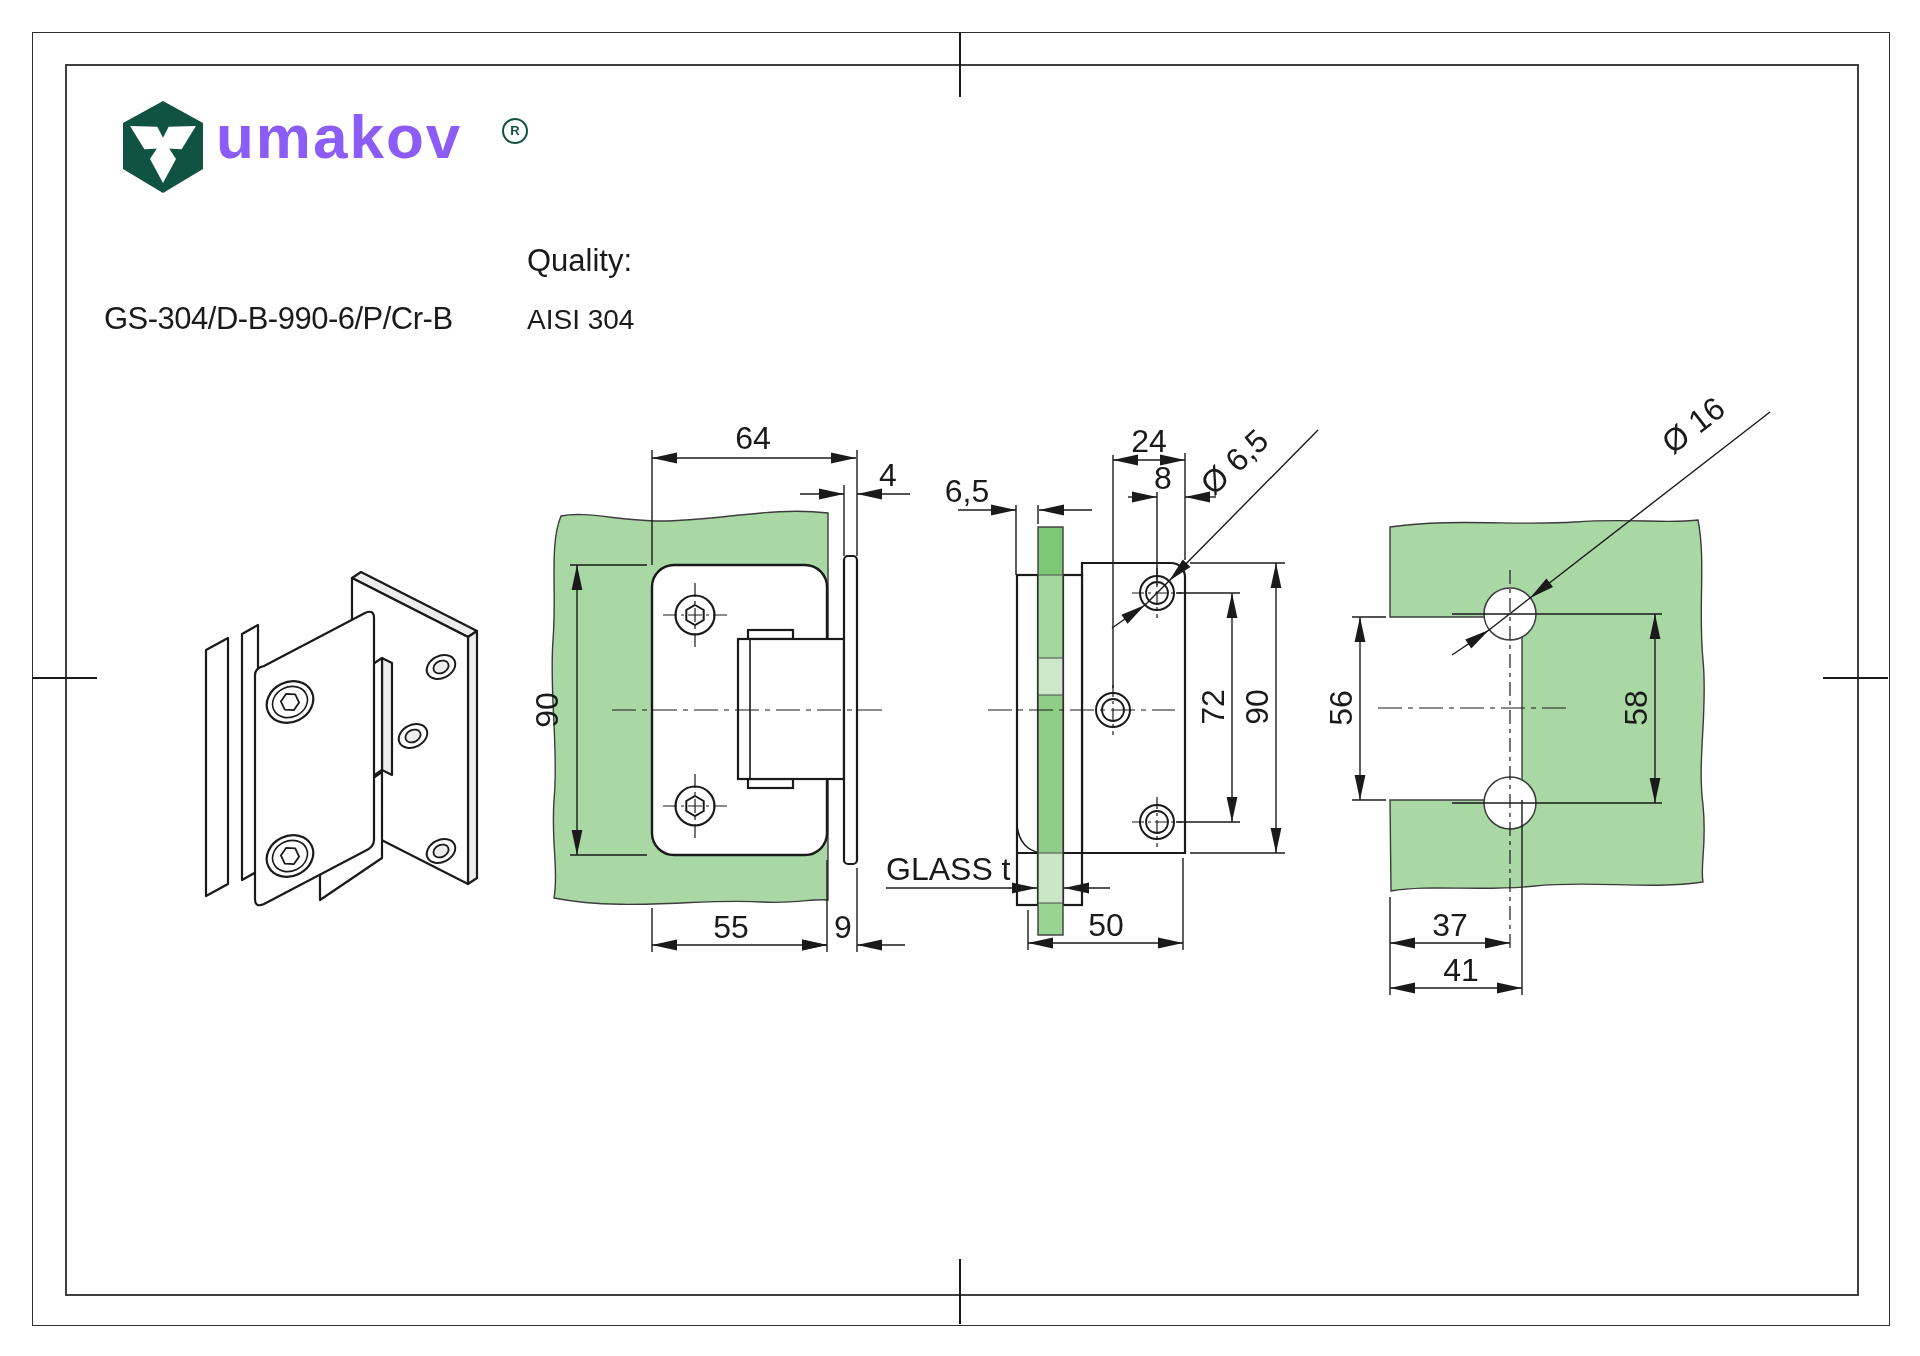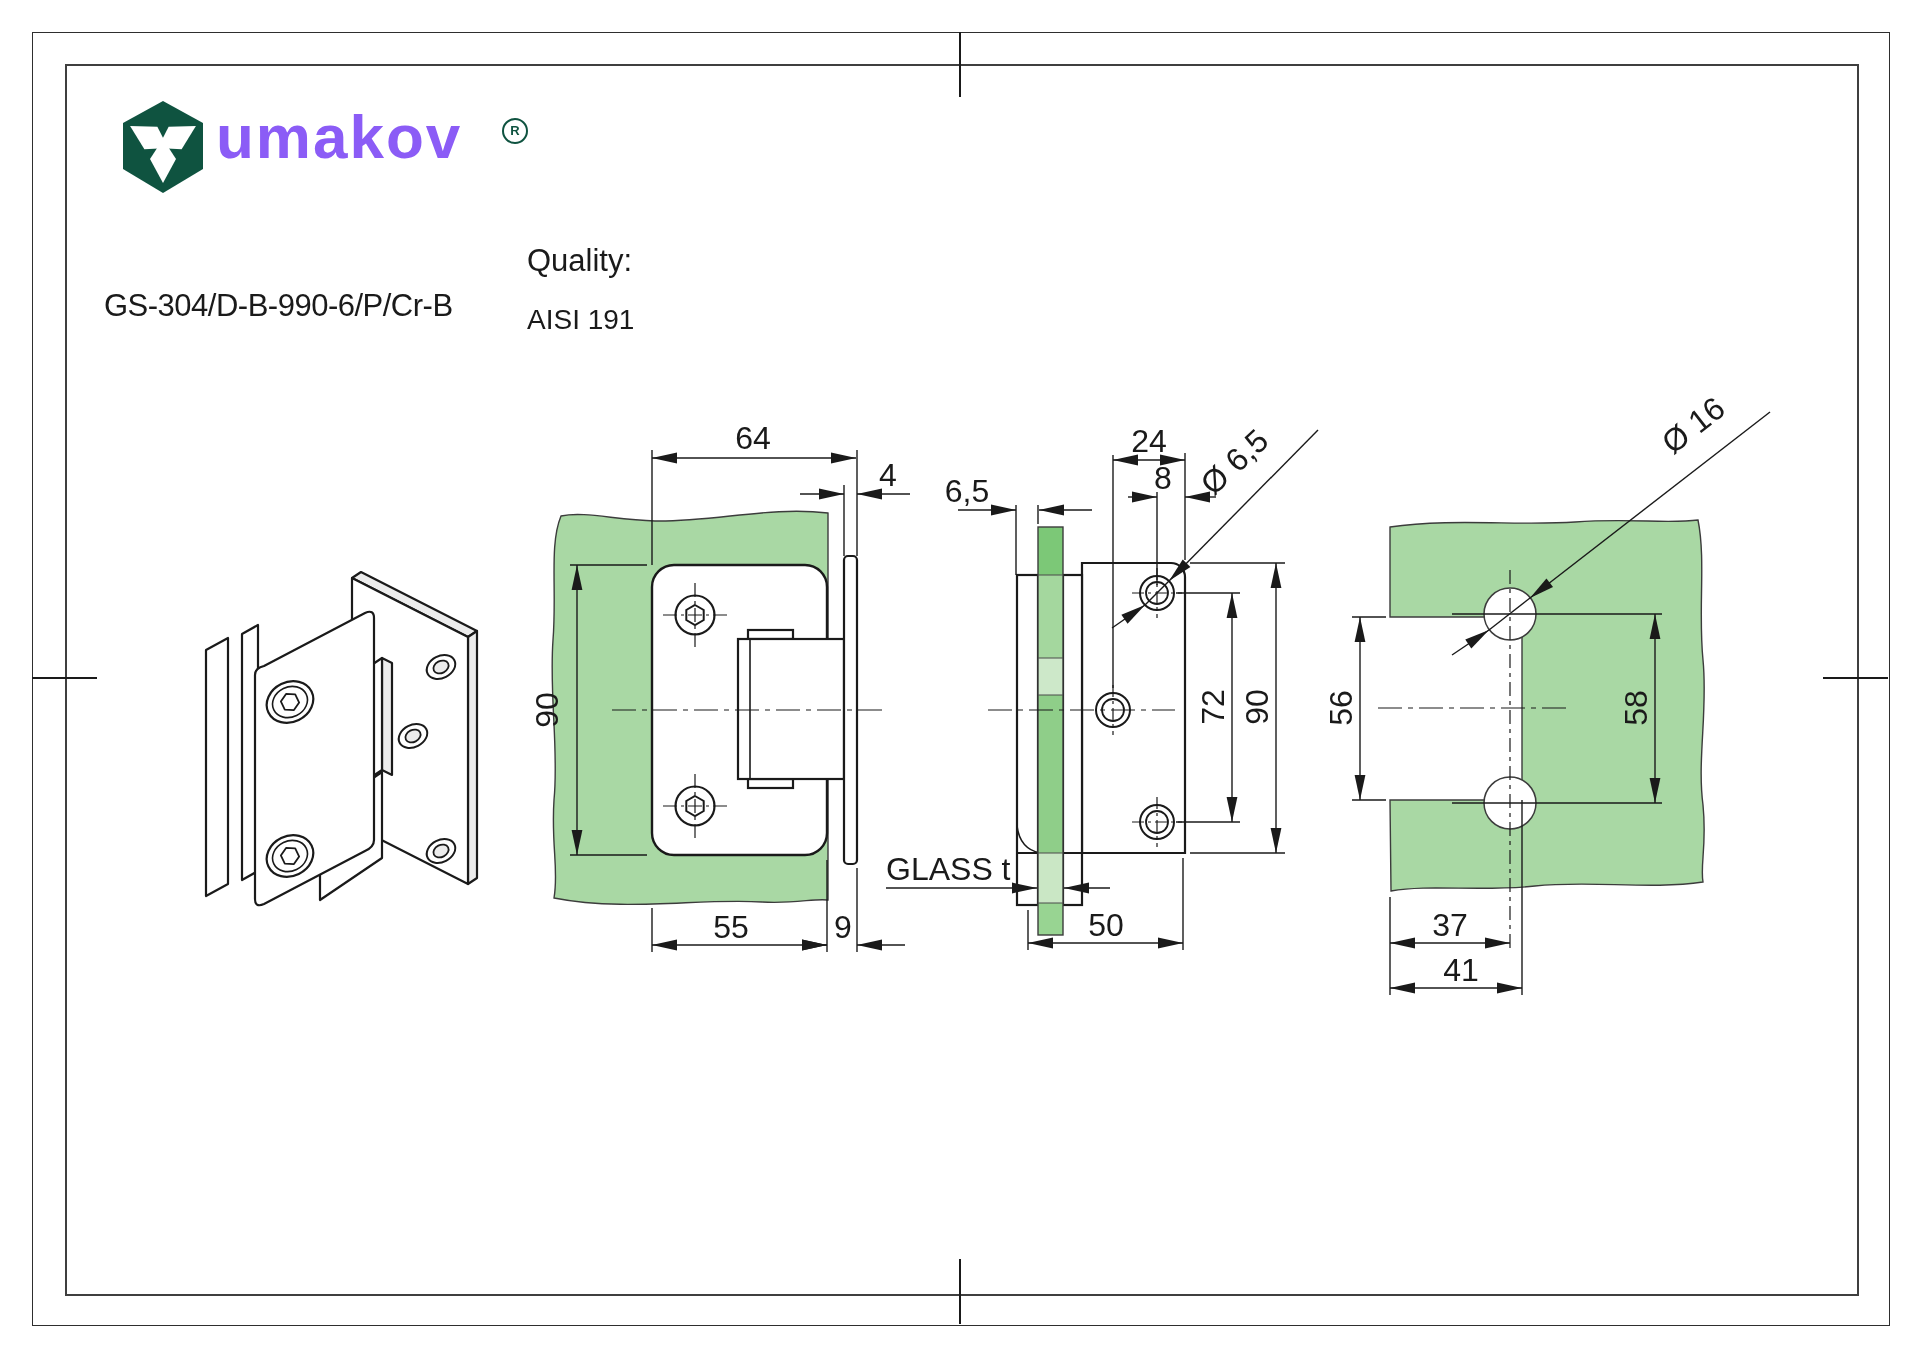--- a/index.html
+++ b/index.html
@@ -13,21 +13,21 @@
   #tick-top{left:959px;top:32px;width:2px;height:65px;}
   #tick-bottom{left:959px;top:1259px;width:2px;height:65px;}
   #tick-left{left:32px;top:677px;width:65px;height:2px;}
   #tick-right{left:1823px;top:677px;width:65px;height:2px;}
   
   #logo{position:absolute;left:121px;top:99px;}
   #logo-text{position:absolute;left:216px;top:106px;font-size:62px;font-weight:700;
              letter-spacing:2px;color:#8b5cf6;line-height:1;}
   #logo-reg{position:absolute;left:502px;top:118px;width:22px;height:22px;border:2px solid #0f5340;
             border-radius:50%;color:#0f5340;font-size:13px;font-weight:700;text-align:center;line-height:22px;}
-  #part-number{position:absolute;left:104px;top:288px;font-size:31px;letter-spacing:-0.5px;}
+  #part-number{position:absolute;left:104px;top:301px;font-size:31px;letter-spacing:-0.5px;}
   #quality-label{position:absolute;left:527px;top:243px;font-size:31px;}
   #quality-value{position:absolute;left:527px;top:304px;font-size:28px;}
   svg text{font-family:"Liberation Sans",sans-serif;font-size:32px;fill:#1a1a1a;}
 </style>
 </head>
 <body>
 
 <div id="page">
 
   <div id="frame-outer" class="frame"></div>
@@ -45,21 +45,21 @@
         <path d="M0,-6 L13,14 L0,38 L-13,14 Z" transform="rotate(120)"></path>
         <path d="M0,-6 L13,14 L0,38 L-13,14 Z" transform="rotate(240)"></path>
       </g>
     </svg>
   </div>
   <div id="logo-text">umakov</div>
   <div id="logo-reg">R</div>
 
   <div id="part-number">GS-304/D-B-990-6/P/Cr-B</div>
   <div id="quality-label">Quality:</div>
-  <div id="quality-value">AISI 191</div>
+  <div id="quality-value">AISI 304</div>
 
   <svg width="1920" height="1356" viewBox="0 0 1920 1356" style="position:absolute;left:0;top:0;">
     <defs>
       <marker id="ah" viewBox="-26 -7 27 14" refX="0" refY="0" markerWidth="27" markerHeight="14" markerUnits="userSpaceOnUse" orient="auto-start-reverse">
         <path d="M0,0 L-25,5.4 L-25,-5.4 Z" fill="#1a1a1a"></path>
       </marker>
     </defs>
 
     <g stroke="#1a1a1a" stroke-width="2.2" stroke-linejoin="round" fill="#ffffff">
 

